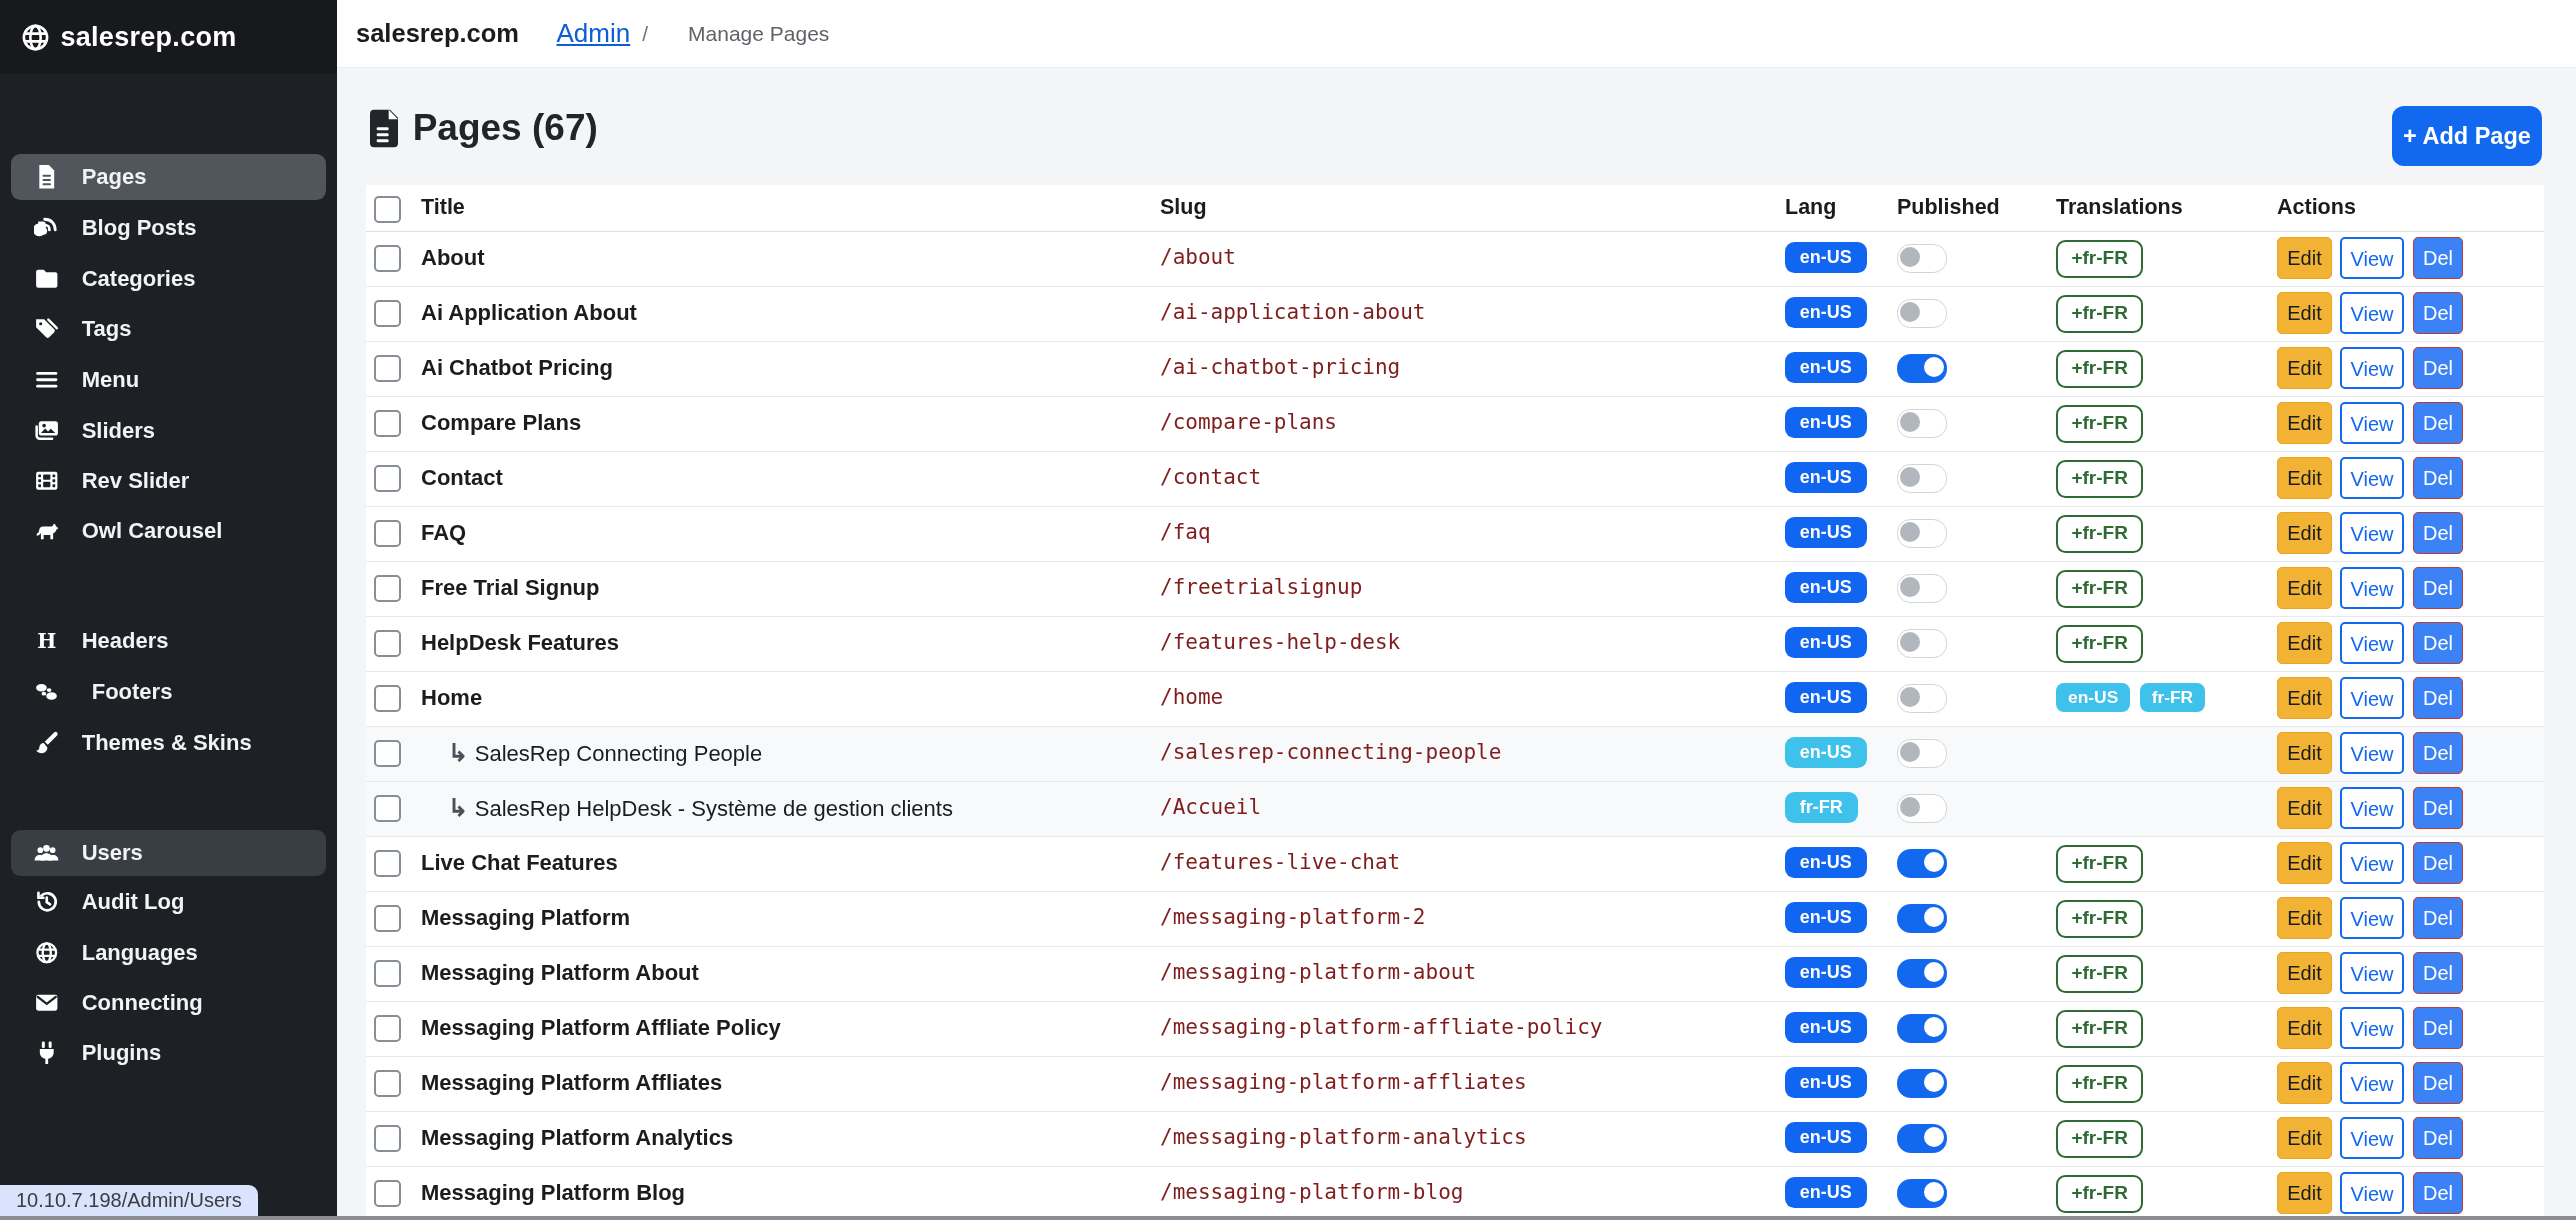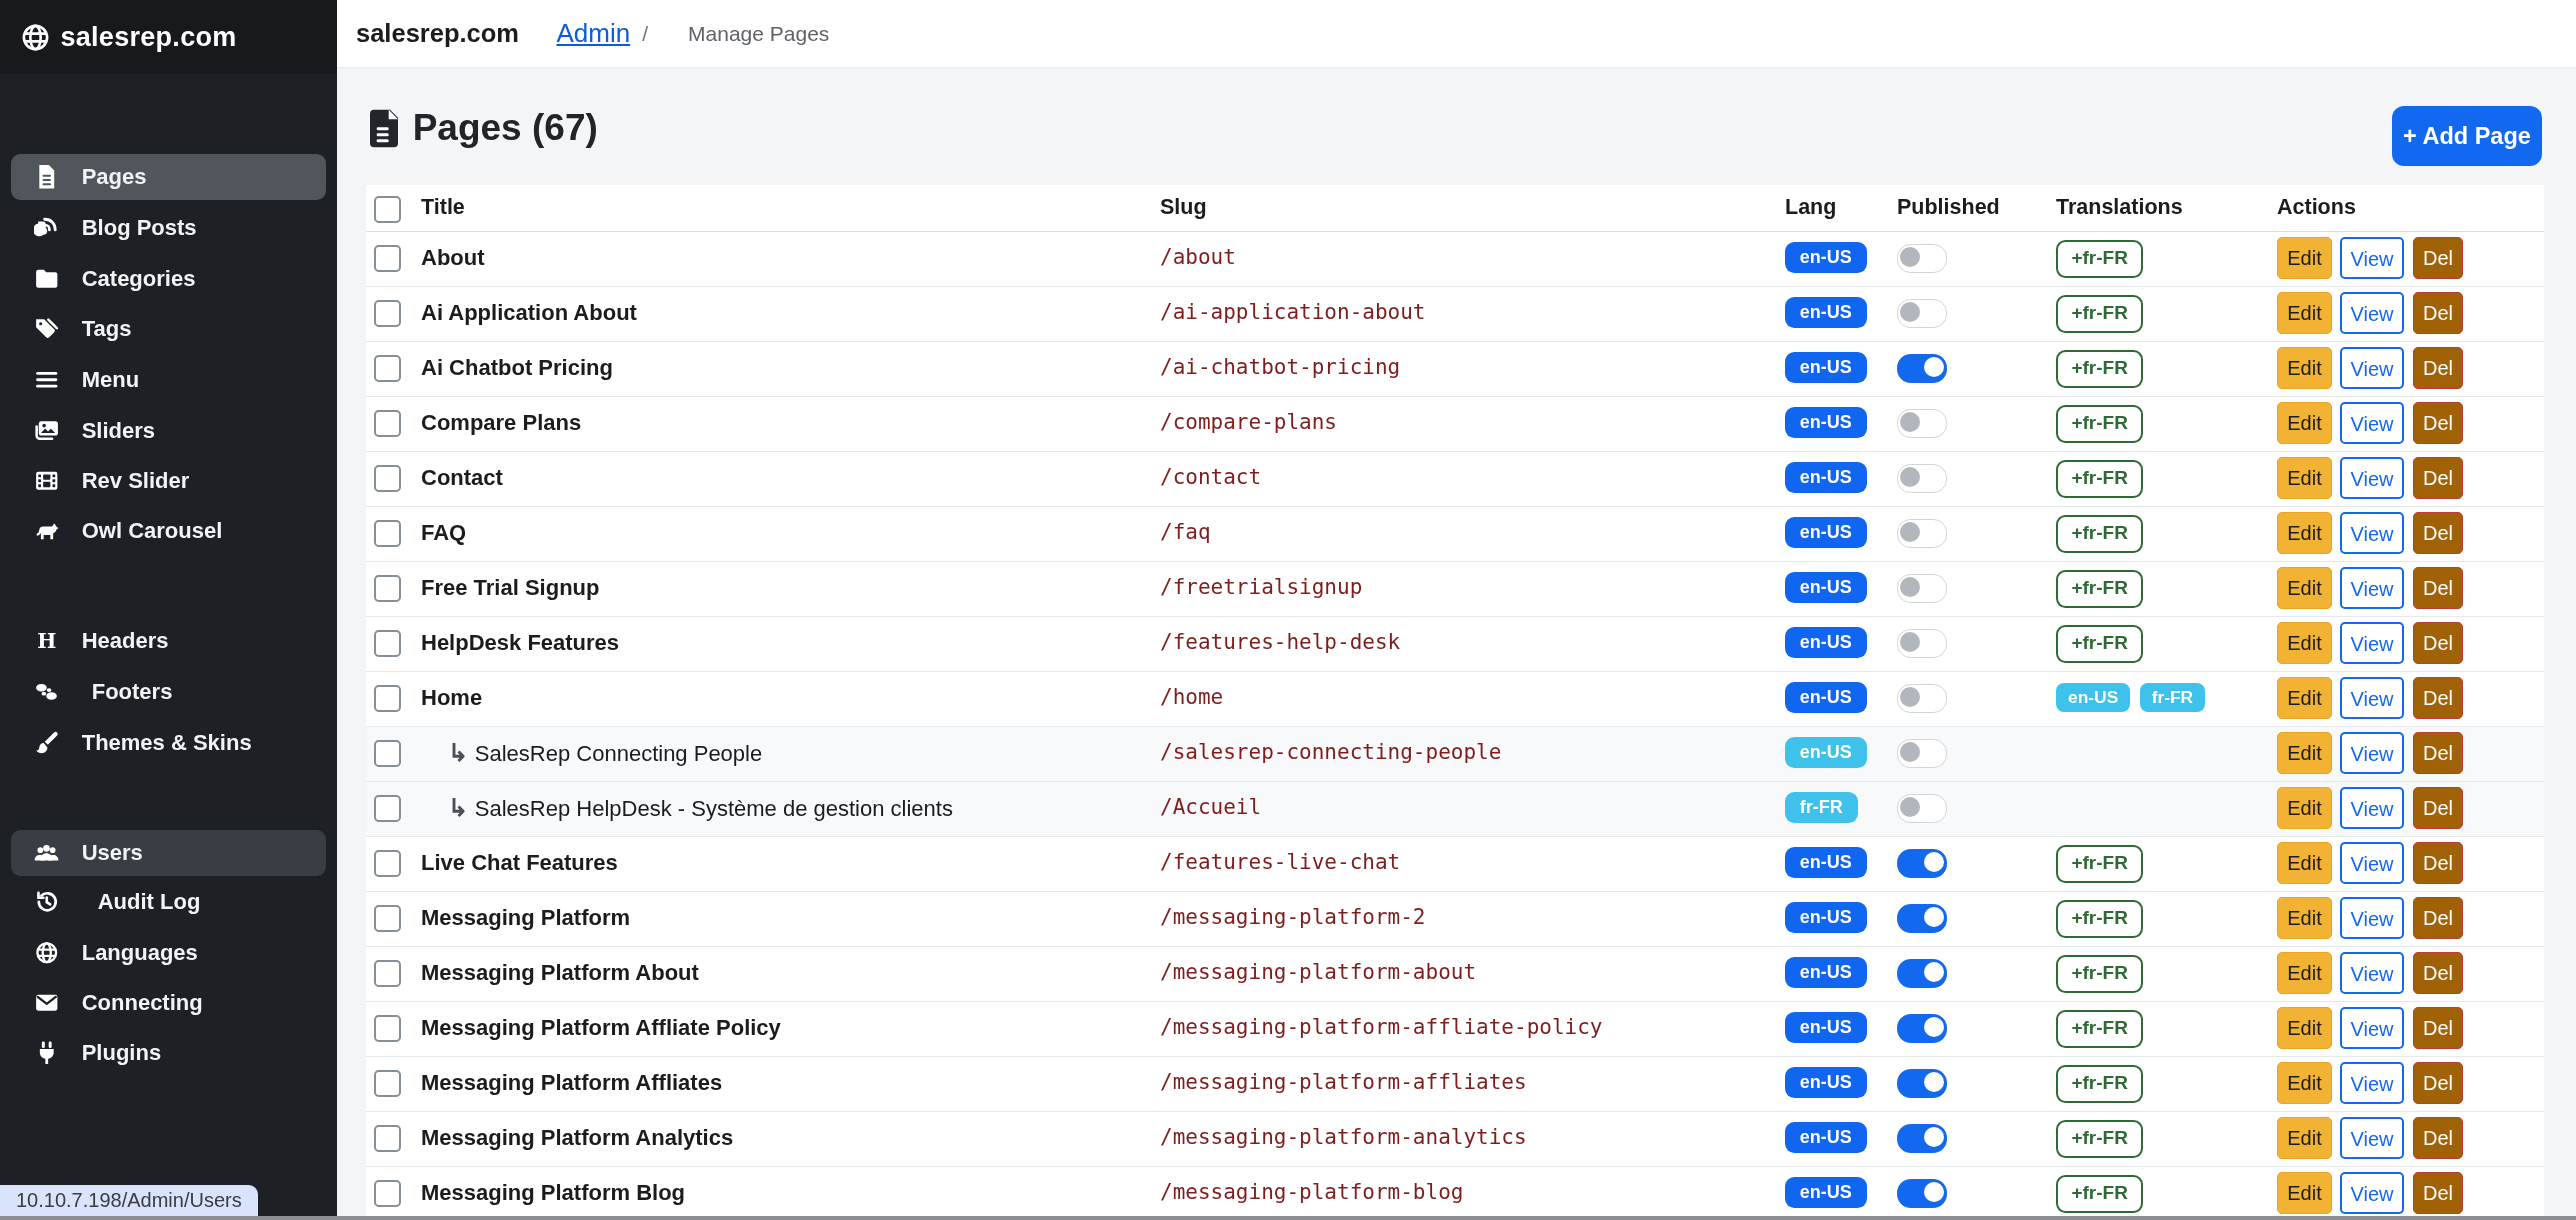--- a/index.html
+++ b/index.html
@@ -57,21 +57,21 @@
   .toggle.on .knob{right:2px;background:#fff;}
   .trans-add{position:absolute;left:1690px;top:8px;height:34px;line-height:31px;padding:0 13.4px;
     border:2px solid #2e6b34;border-radius:9.4px;color:#2e6b34;font-size:19px;font-weight:bold;background:#fff;cursor:pointer;}
   .trans-badges{position:absolute;left:1690px;top:10.7px;display:flex;gap:9.4px;}
   .trans-badge{height:29.5px;line-height:29.5px;padding:0 12px;border-radius:8px;background:#3ec1ea;
     color:#fff;font-size:17.4px;font-weight:bold;cursor:pointer;}
   .abtn{position:absolute;top:4.7px;height:42px;border-radius:5px;font-size:20px;font-weight:500;
     font-family:"Liberation Sans",sans-serif;cursor:pointer;text-align:center;line-height:39px;}
   .abtn.edit{left:1911px;width:55px;background:#f2b233;border:1.3px solid #eaa41f;color:#1a1c1e;}
   .abtn.view{left:1974px;width:64px;background:#fff;border:2px solid #1368f0;color:#1368f0;}
-  .abtn.del{left:2047px;width:50px;background:#a16207;border:1.3px solid #c03a36;color:#fff;}
+  .abtn.del{left:2047px;width:50px;background:#3b82f6;border:1.3px solid #c03a36;color:#fff;}
   
   #status-tip{position:absolute;left:0;bottom:5.4px;height:31px;line-height:31px;padding:0 16px;
     background:#d9e3fb;color:#3a3d42;font-size:20px;border-top-right-radius:9.4px;white-space:nowrap;}
   #win-edge{position:absolute;left:0;bottom:0;width:2576px;height:5.4px;background:#8b8f93;}
   svg{display:block;}
 </style>
 </head>
 <body>
 
 <nav id="sidebar">
@@ -219,21 +219,21 @@
               <circle cx="17.5" cy="9" r="2.5"></circle>
               <circle cx="12" cy="7.4" r="3"></circle>
               <path d="M1.5 17.5c0-2.3 2-4.2 4.5-4.2s4.5 1.9 4.5 4.2v.8H1.5z"></path>
               <path d="M13.5 17.5c0-2.3 2-4.2 4.5-4.2s4.5 1.9 4.5 4.2v.8h-9z"></path>
               <path d="M6.5 16.3c.5-2.7 2.8-4.6 5.5-4.6s5 1.9 5.5 4.6l-.3 2H6.8z"></path>
             </g>
           </svg>
         </span>
         <span class="nlabel">Users</span>
       </div>
-      <div class="nav-item" style="top: 879px; gap: 16px;">
+      <div class="nav-item" style="top: 879px;">
         <span class="nico">
           <svg viewBox="0 0 24 24" width="25.5" height="25.5">
             <g fill="none" stroke="#fff" stroke-width="2.5" stroke-linecap="round">
               <path d="M4.5 12a8 8 0 1 0 2.4-5.7"></path>
               <path d="M4.2 3.6v4.6h4.6"></path>
               <path d="M12 8v4.4l3.2 2"></path>
             </g>
           </svg>
         </span>
         <span class="nlabel">Audit Log</span>

